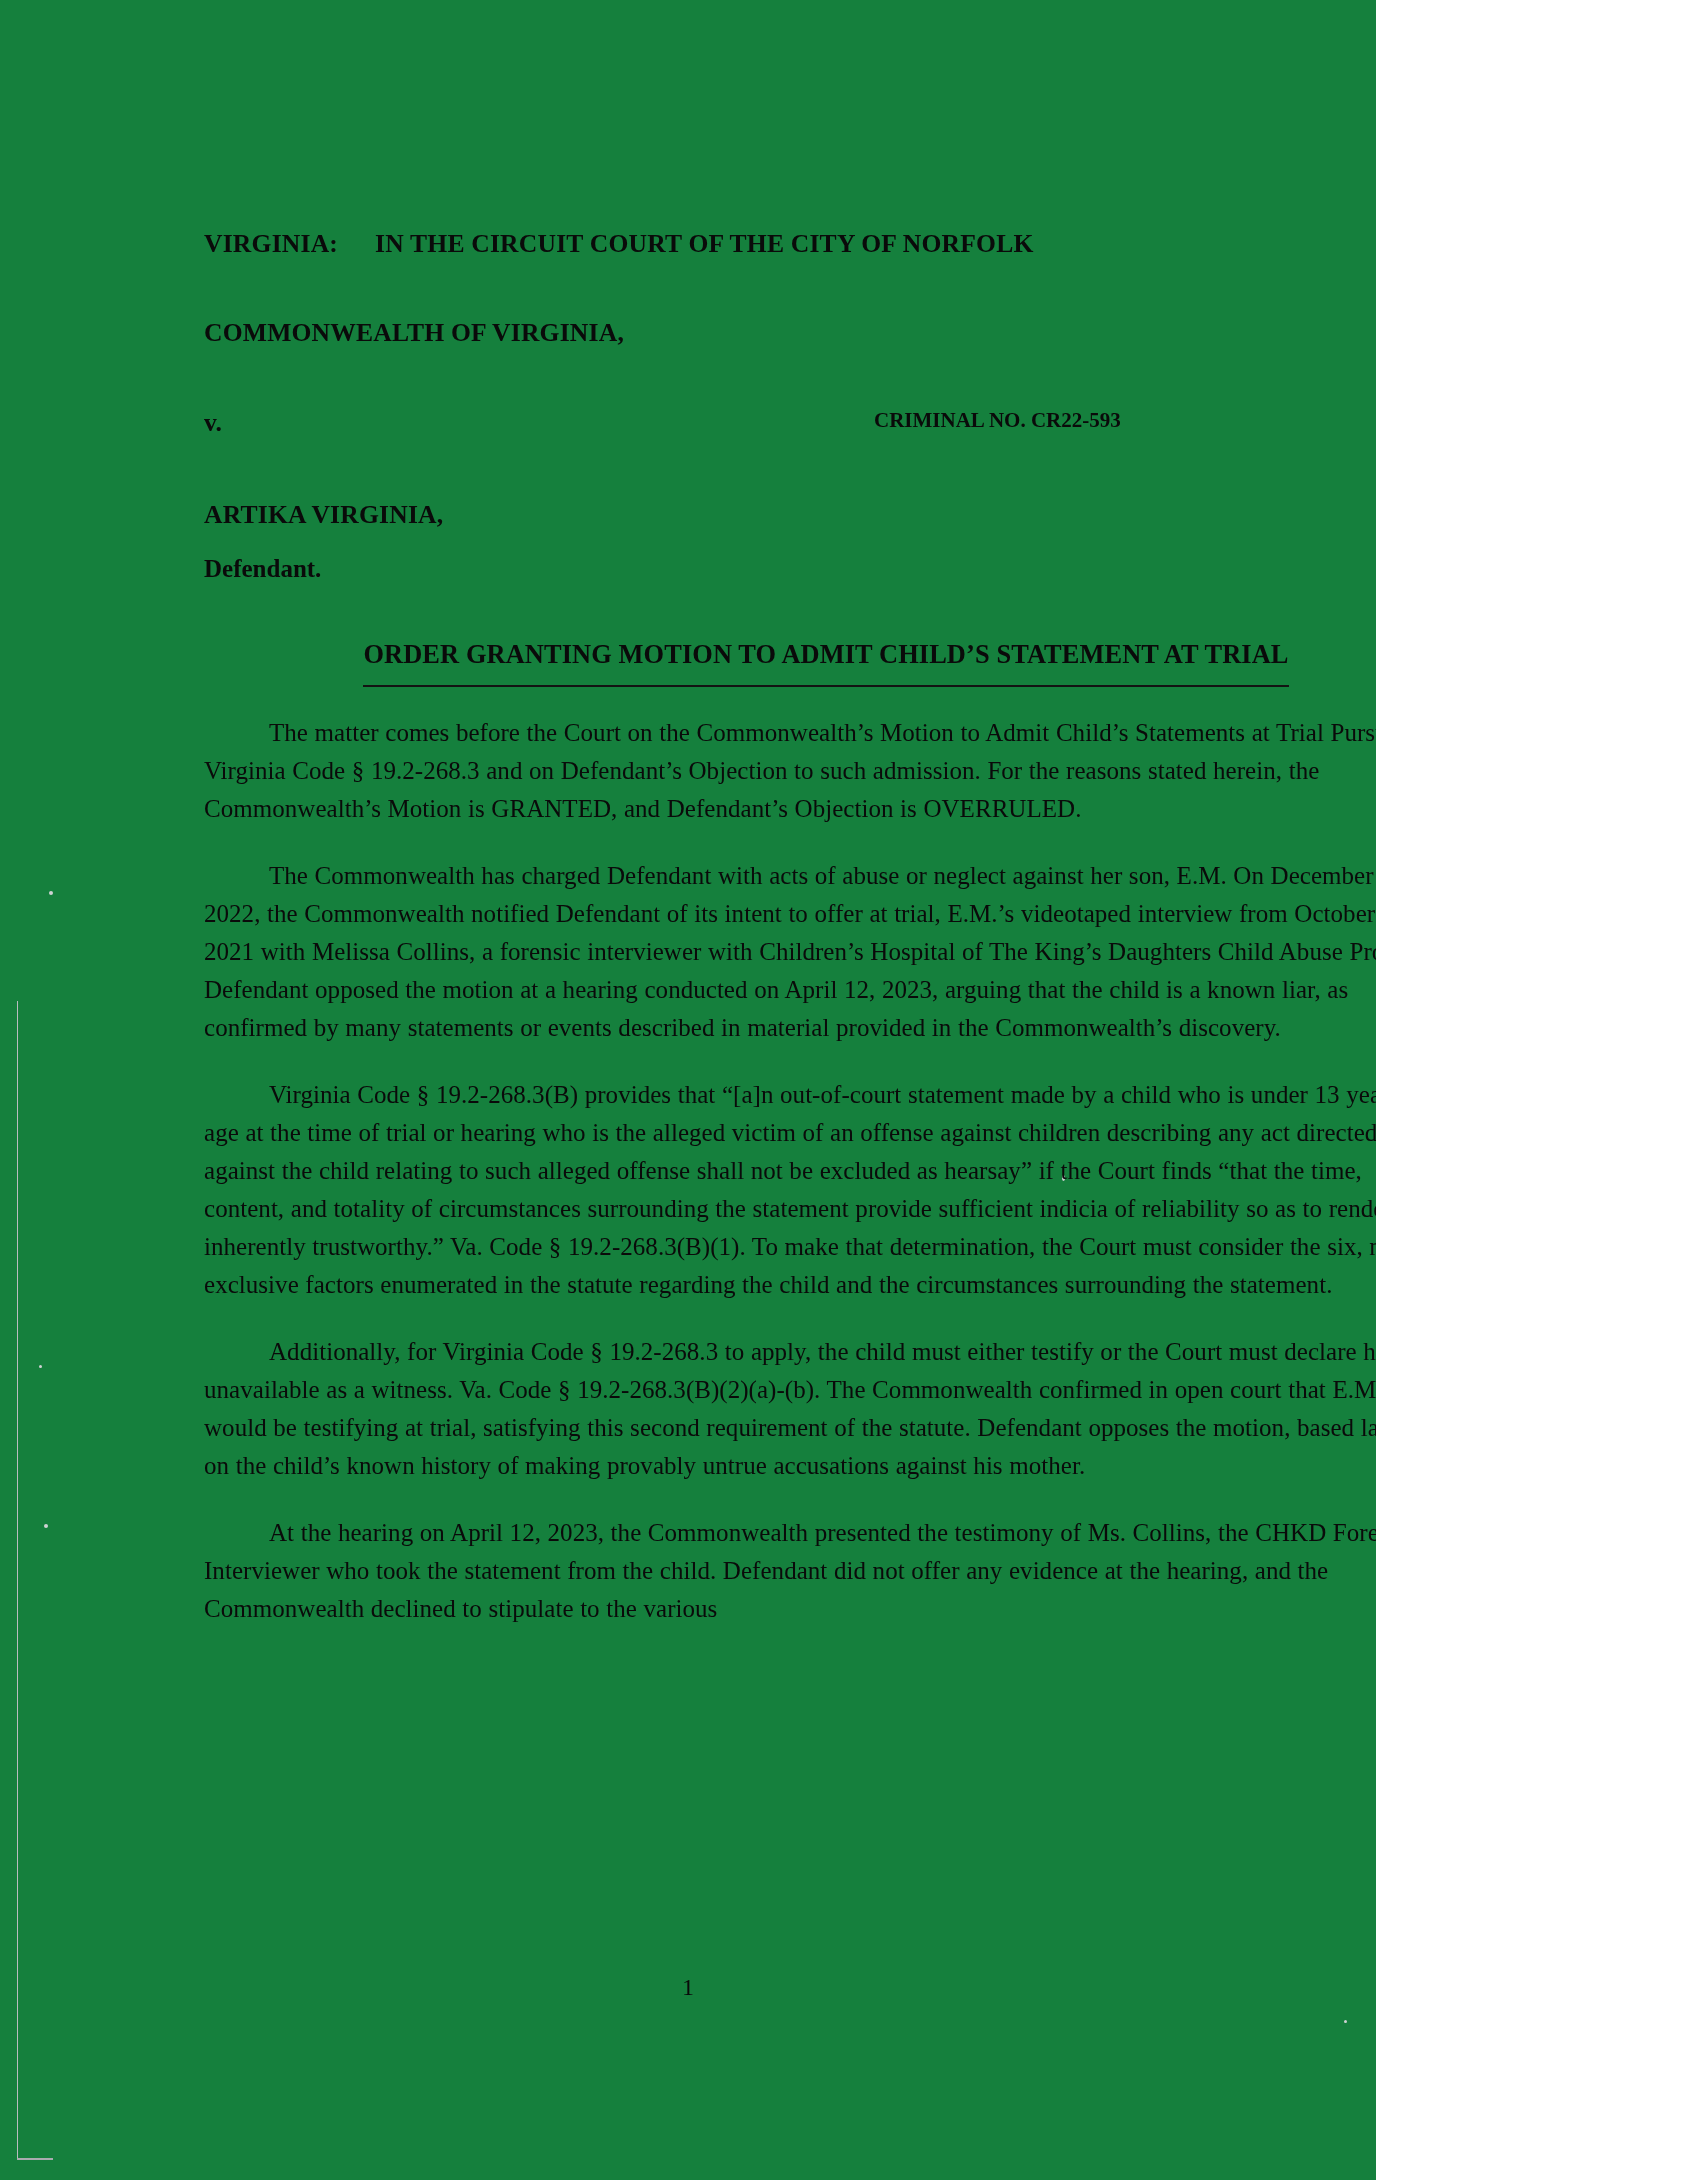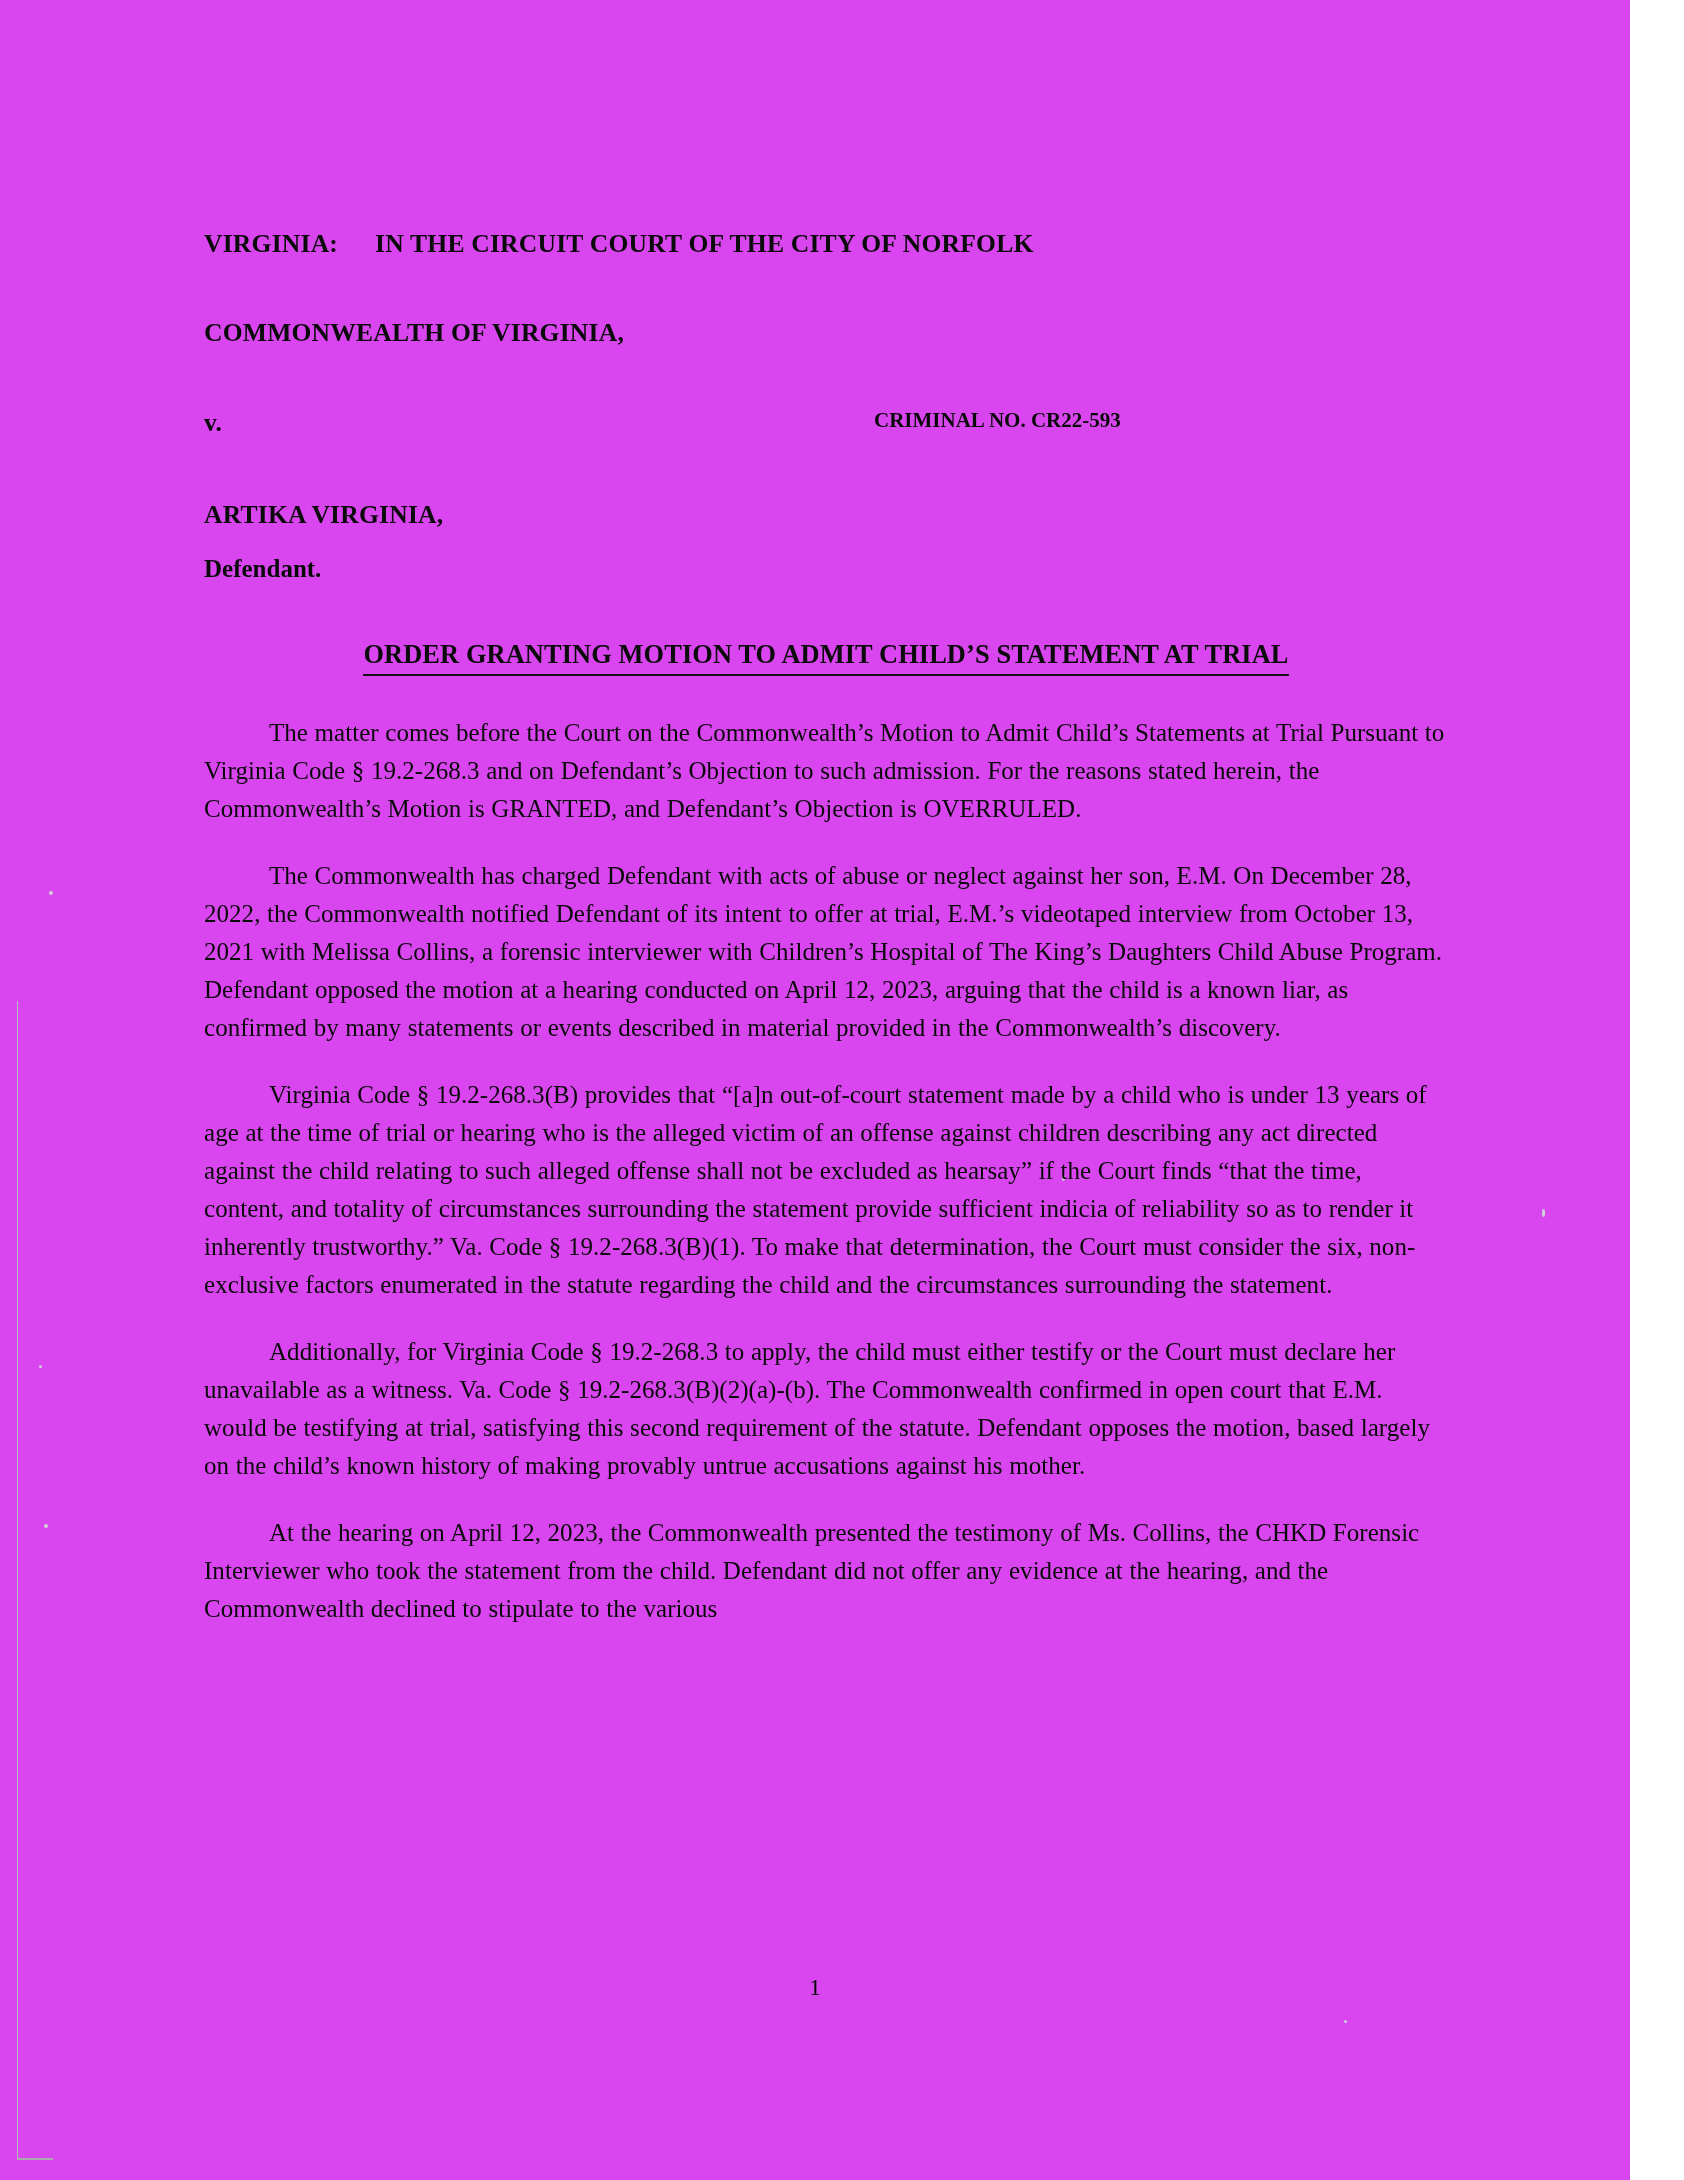--- a/index.html
+++ b/index.html
@@ -3,23 +3,23 @@
 <meta charset="utf-8">
 <style>
   html, body {
     margin: 0;
     padding: 0;
     background: #ffffff;
   }
 
   .page {
     position: relative;
-    width: 1630px;
+    width: 1376px;
     height: 2181px;
-    background: #d946ef;
+    background: #15803d;
     overflow: hidden;
     font-family: "Liberation Serif", "DejaVu Serif", serif;
     color: #0a0a0a;
   }
 
   
   .scan-edge {
     position: absolute;
     left: 17px;
     top: 1001px;
@@ -103,21 +103,21 @@
   .order-title {
     margin-top: 56px;
     text-align: center;
     font-weight: bold;
     font-size: 26.4px;
     letter-spacing: 0.1px;
     white-space: nowrap;
   }
   .order-title .u {
     border-bottom: 2.6px solid #131313;
-    padding-bottom: 5px;
+    padding-bottom: 16px;
   }
 
   
   .body {
     margin-top: 44px;
   }
 
   .body p {
     margin: 0 0 29px 0;
     font-size: 25px;

